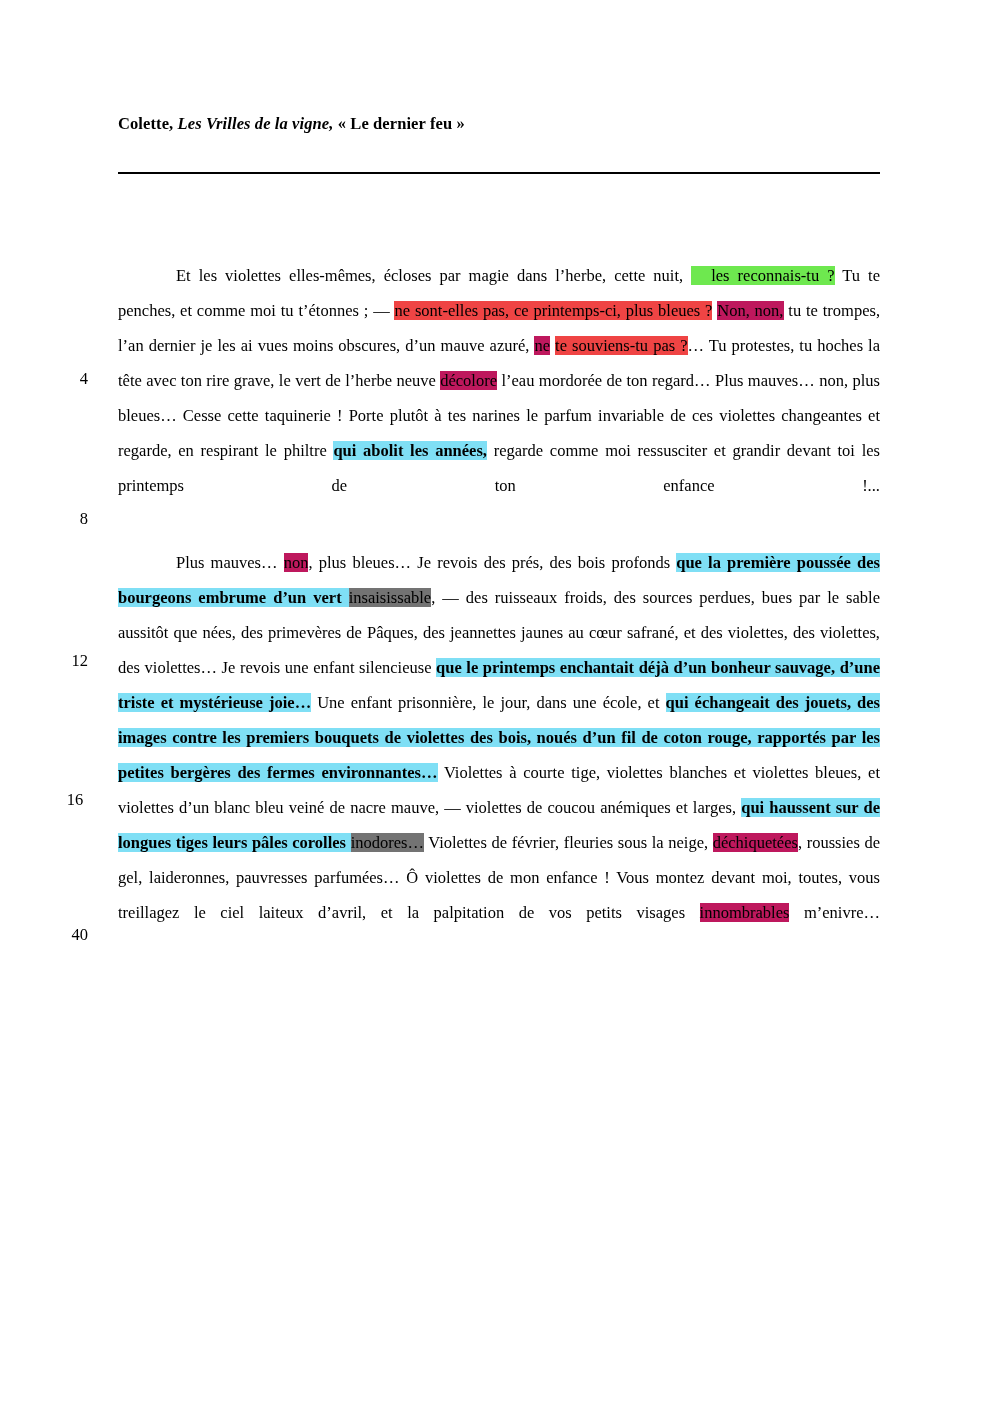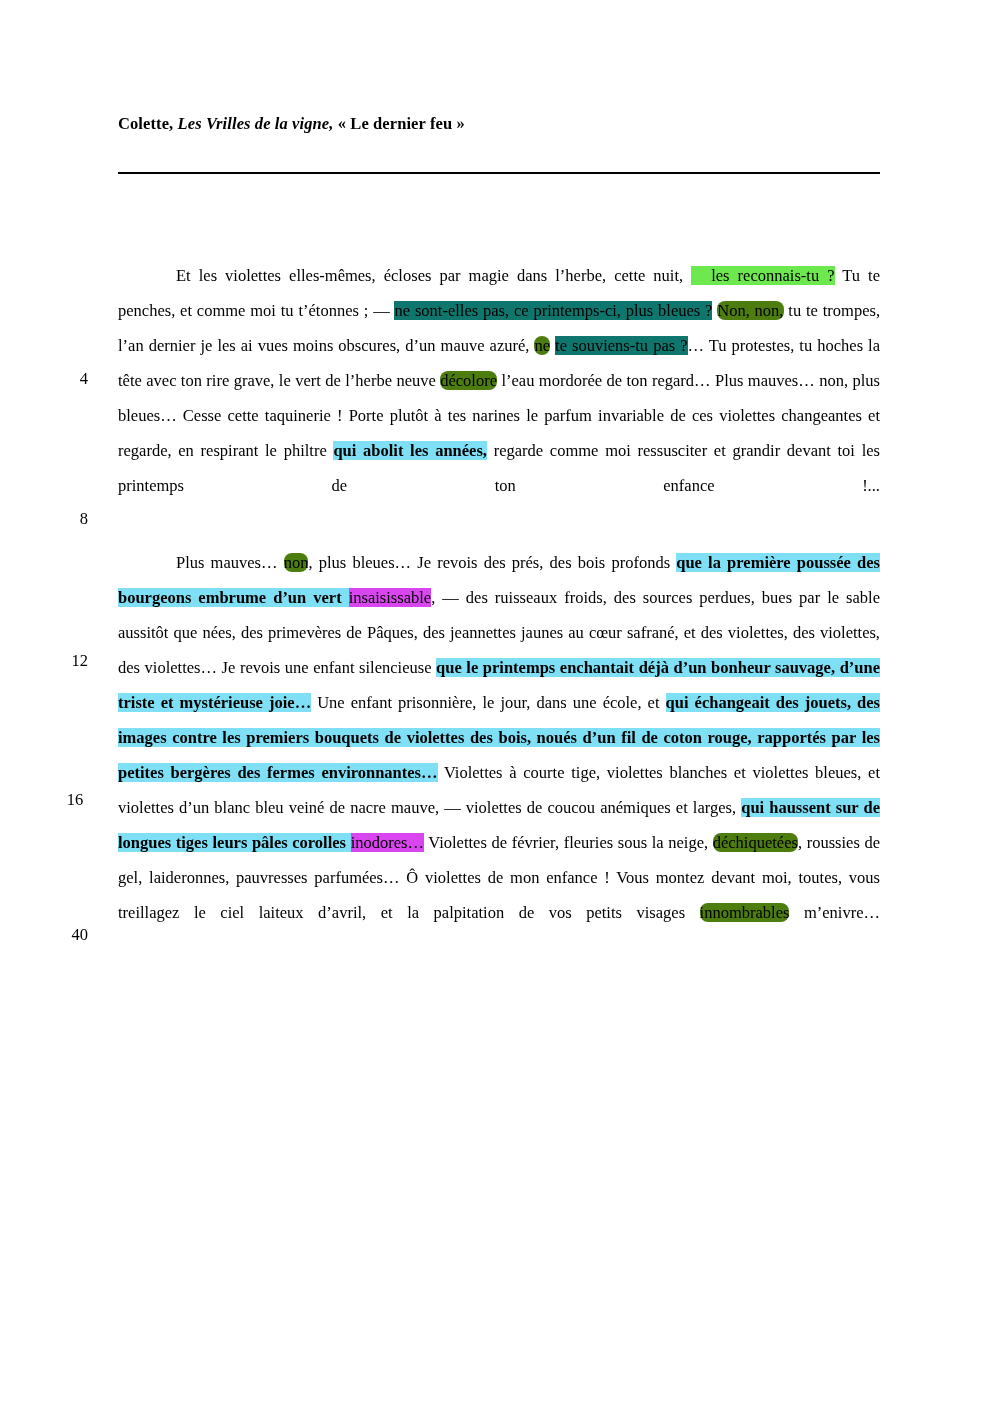--- a/index.html
+++ b/index.html
@@ -67,25 +67,25 @@
   .indent { display: inline-block; width: 58px; }
 
   
   .para:after {
     content: "";
     display: inline-block;
     width: 100%;
   }
 
   
-  .hl-yellow  { background-color: #4d7c0f; border-radius: 8px; }
+  .hl-yellow  { background-color: #be185d; }
   .hl-green   { background-color: #6ee84f; padding-left: 20px; }
-  .hl-green2  { background-color: #0f766e; }
+  .hl-green2  { background-color: #ef4444; }
   .hl-cyan    { background-color: #7fdff5; font-weight: bold; }
-  .hl-olive   { background-color: #d946ef; }
+  .hl-olive   { background-color: #737373; }
 
   
   .line-numbers {
     position: absolute;
     left: 0;
     top: 0;
     width: 993px;
     height: 1404px;
     pointer-events: none;
   }

